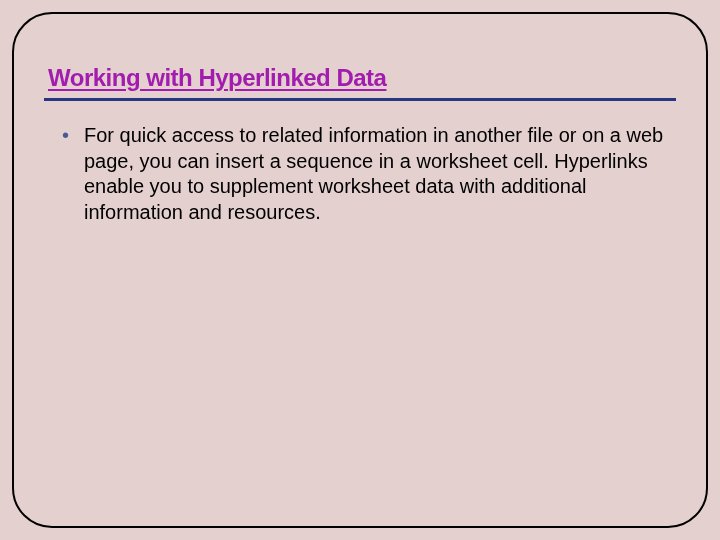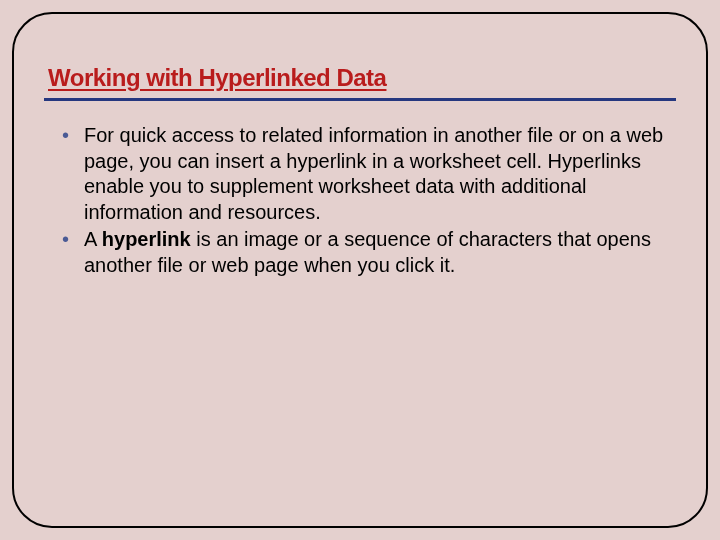--- a/index.html
+++ b/index.html
@@ -23,21 +23,21 @@
     border: 2px solid #000;
     border-radius: 40px;
     background: transparent;
     box-sizing: border-box;
     padding: 50px 30px 30px 30px;
   }
   .title {
     font-family: "Arial Black", Arial, sans-serif;
     font-weight: 900;
     font-size: 24px;
-    color: #b91c1c;
+    color: #a21caf;
     text-decoration: underline;
     text-underline-offset: 3px;
     text-decoration-thickness: 1.5px;
     margin: 0 0 6px 0;
     padding: 0 4px;
     letter-spacing: -0.5px;
   }
   .title-rule {
     border: none;
     border-top: 3px solid #25377f;
@@ -68,19 +68,16 @@
   .bold-inline { font-weight: bold; }
 </style>
 </head>
 <body>
 
 <div class="slide-frame">
   <h1 class="title">Working with Hyperlinked Data</h1>
   <hr class="title-rule">
   <ul class="bullets">
     <li>
-      <span>For quick access to related information in another file or on a web page, you can insert a hyperlink in a worksheet cell. Hyperlinks enable you to supplement worksheet data with additional information and resources.</span><span class="bold-inline"></span><span></span>
-    </li>
-    <li>
-      <span>A </span><span class="bold-inline">hyperlink</span><span> is an image or a sequence of characters that opens another file or web page when you click it.</span>
+      <span>For quick access to related information in another file or on a web page, you can insert a sequence in a worksheet cell. Hyperlinks enable you to supplement worksheet data with additional information and resources.</span><span class="bold-inline"></span><span></span>
     </li>
   </ul>
 </div>
 
 </body></html>

